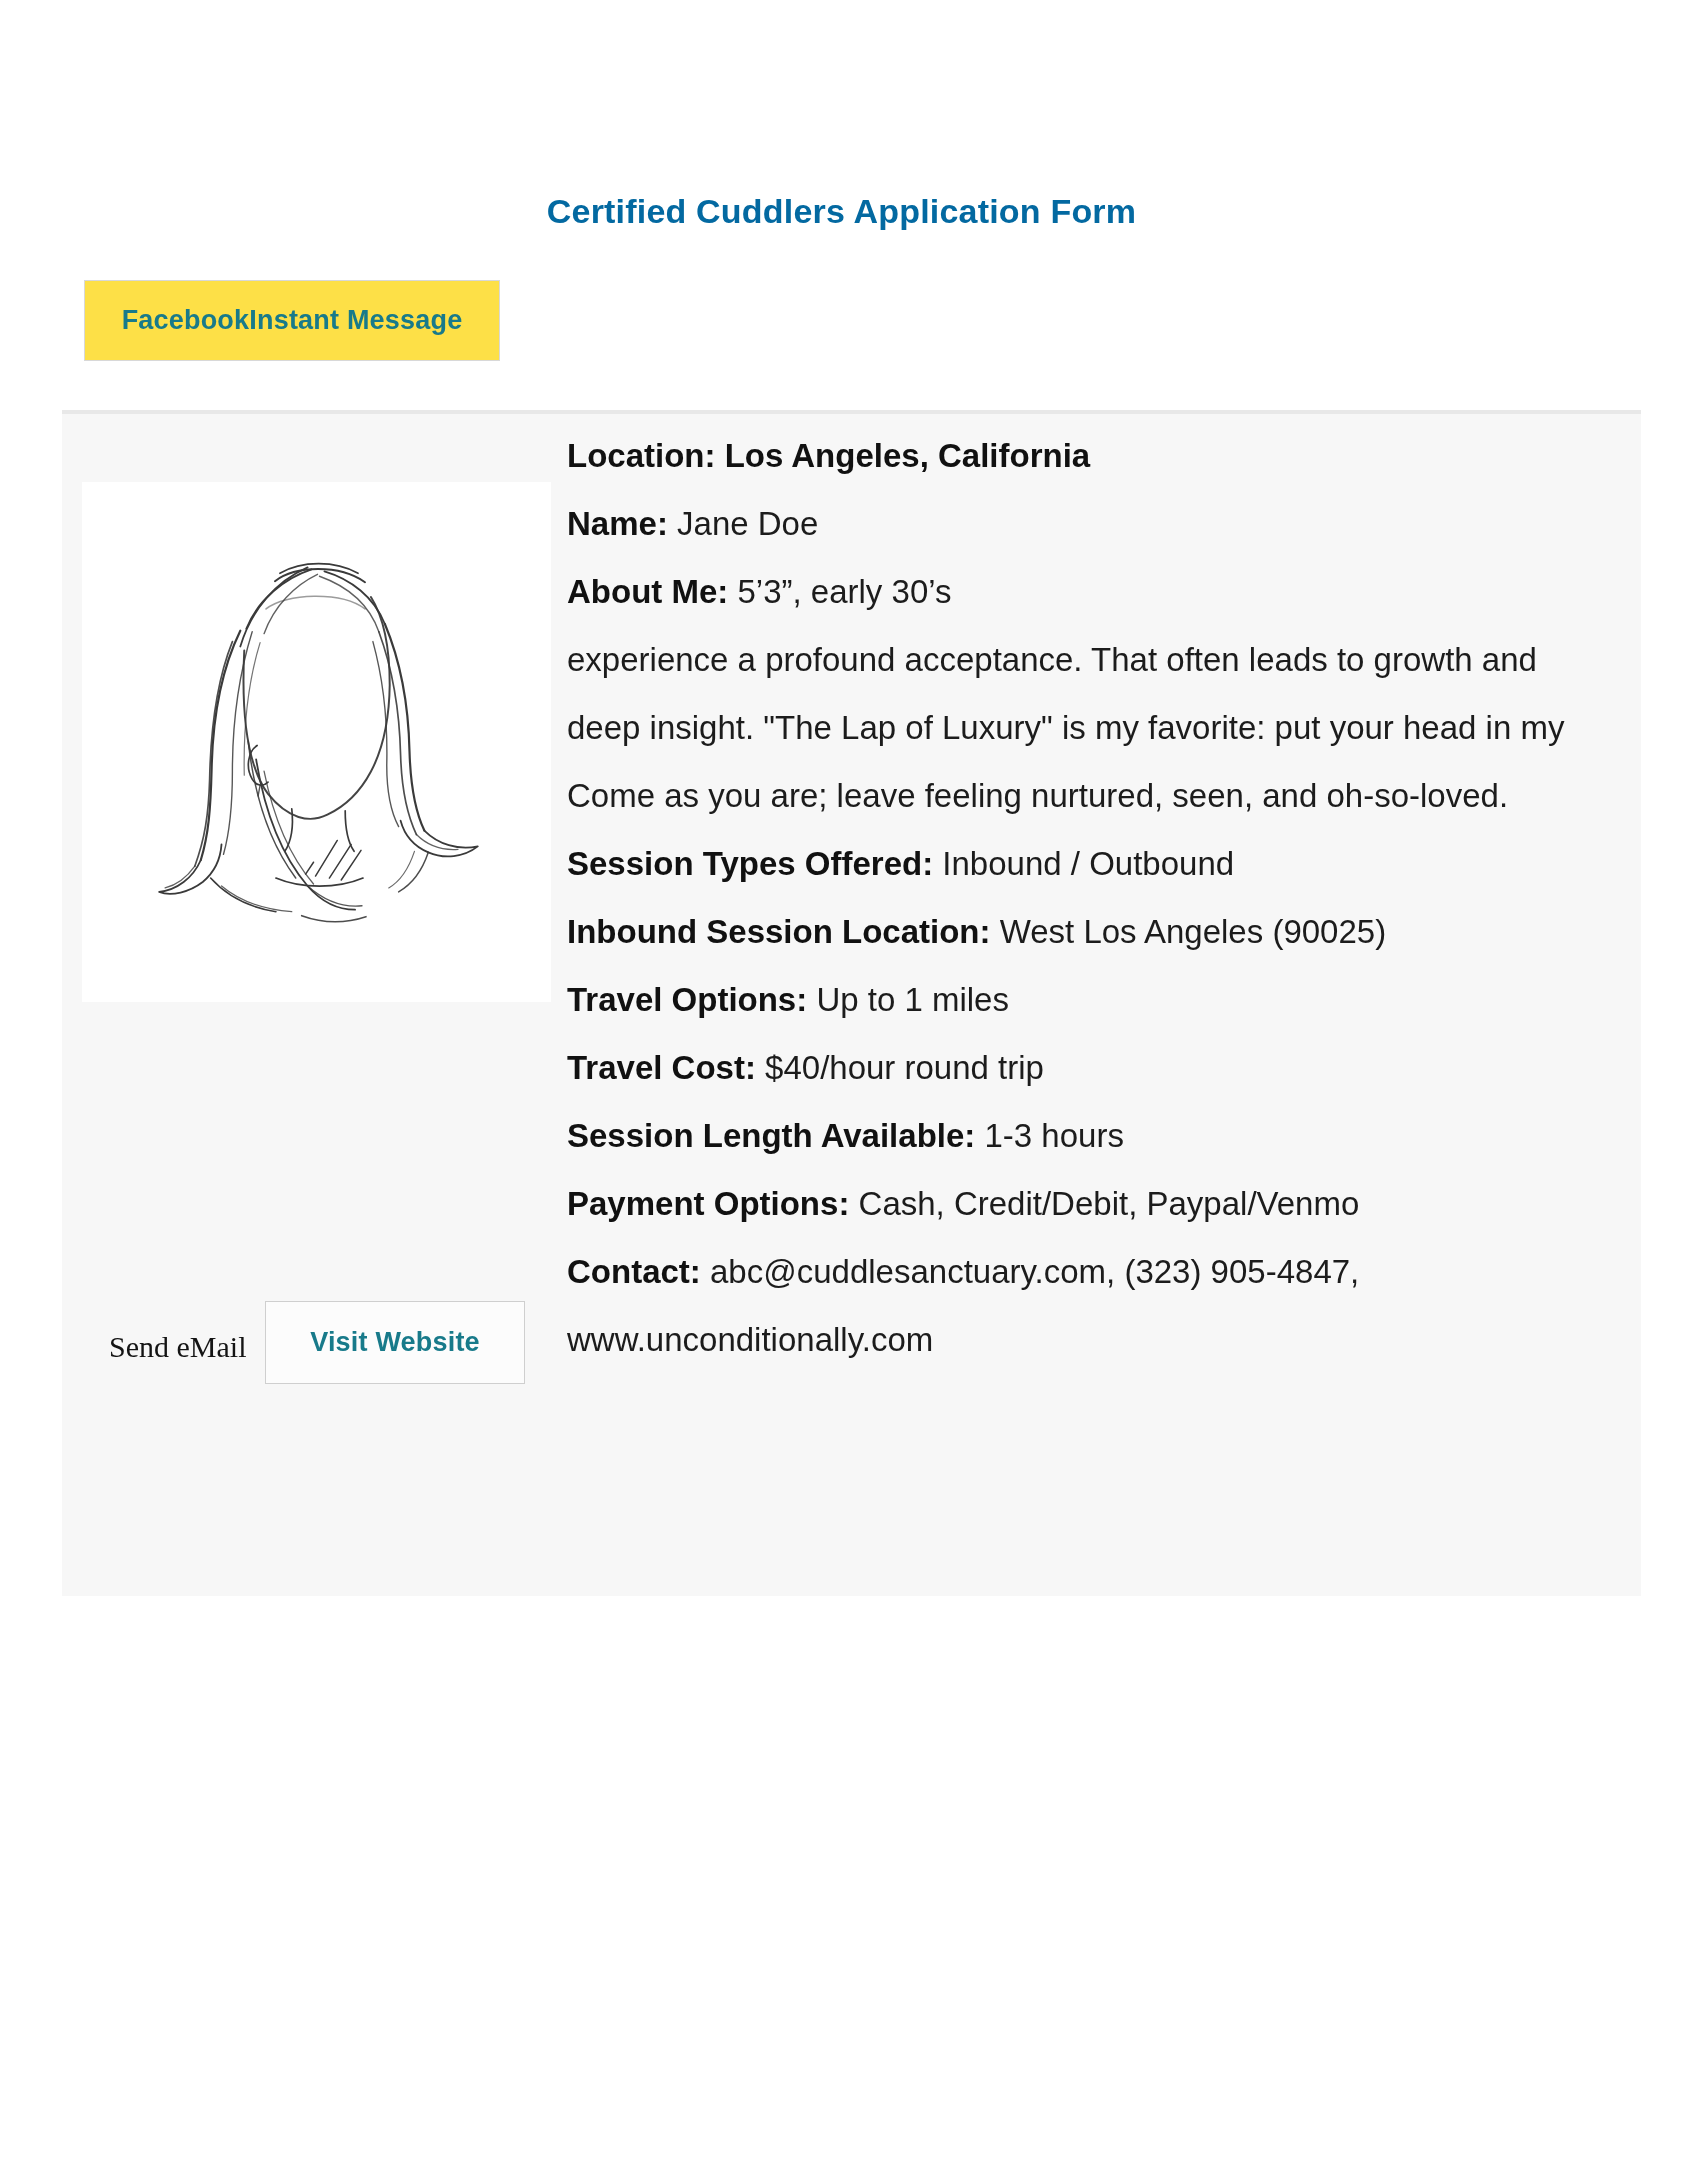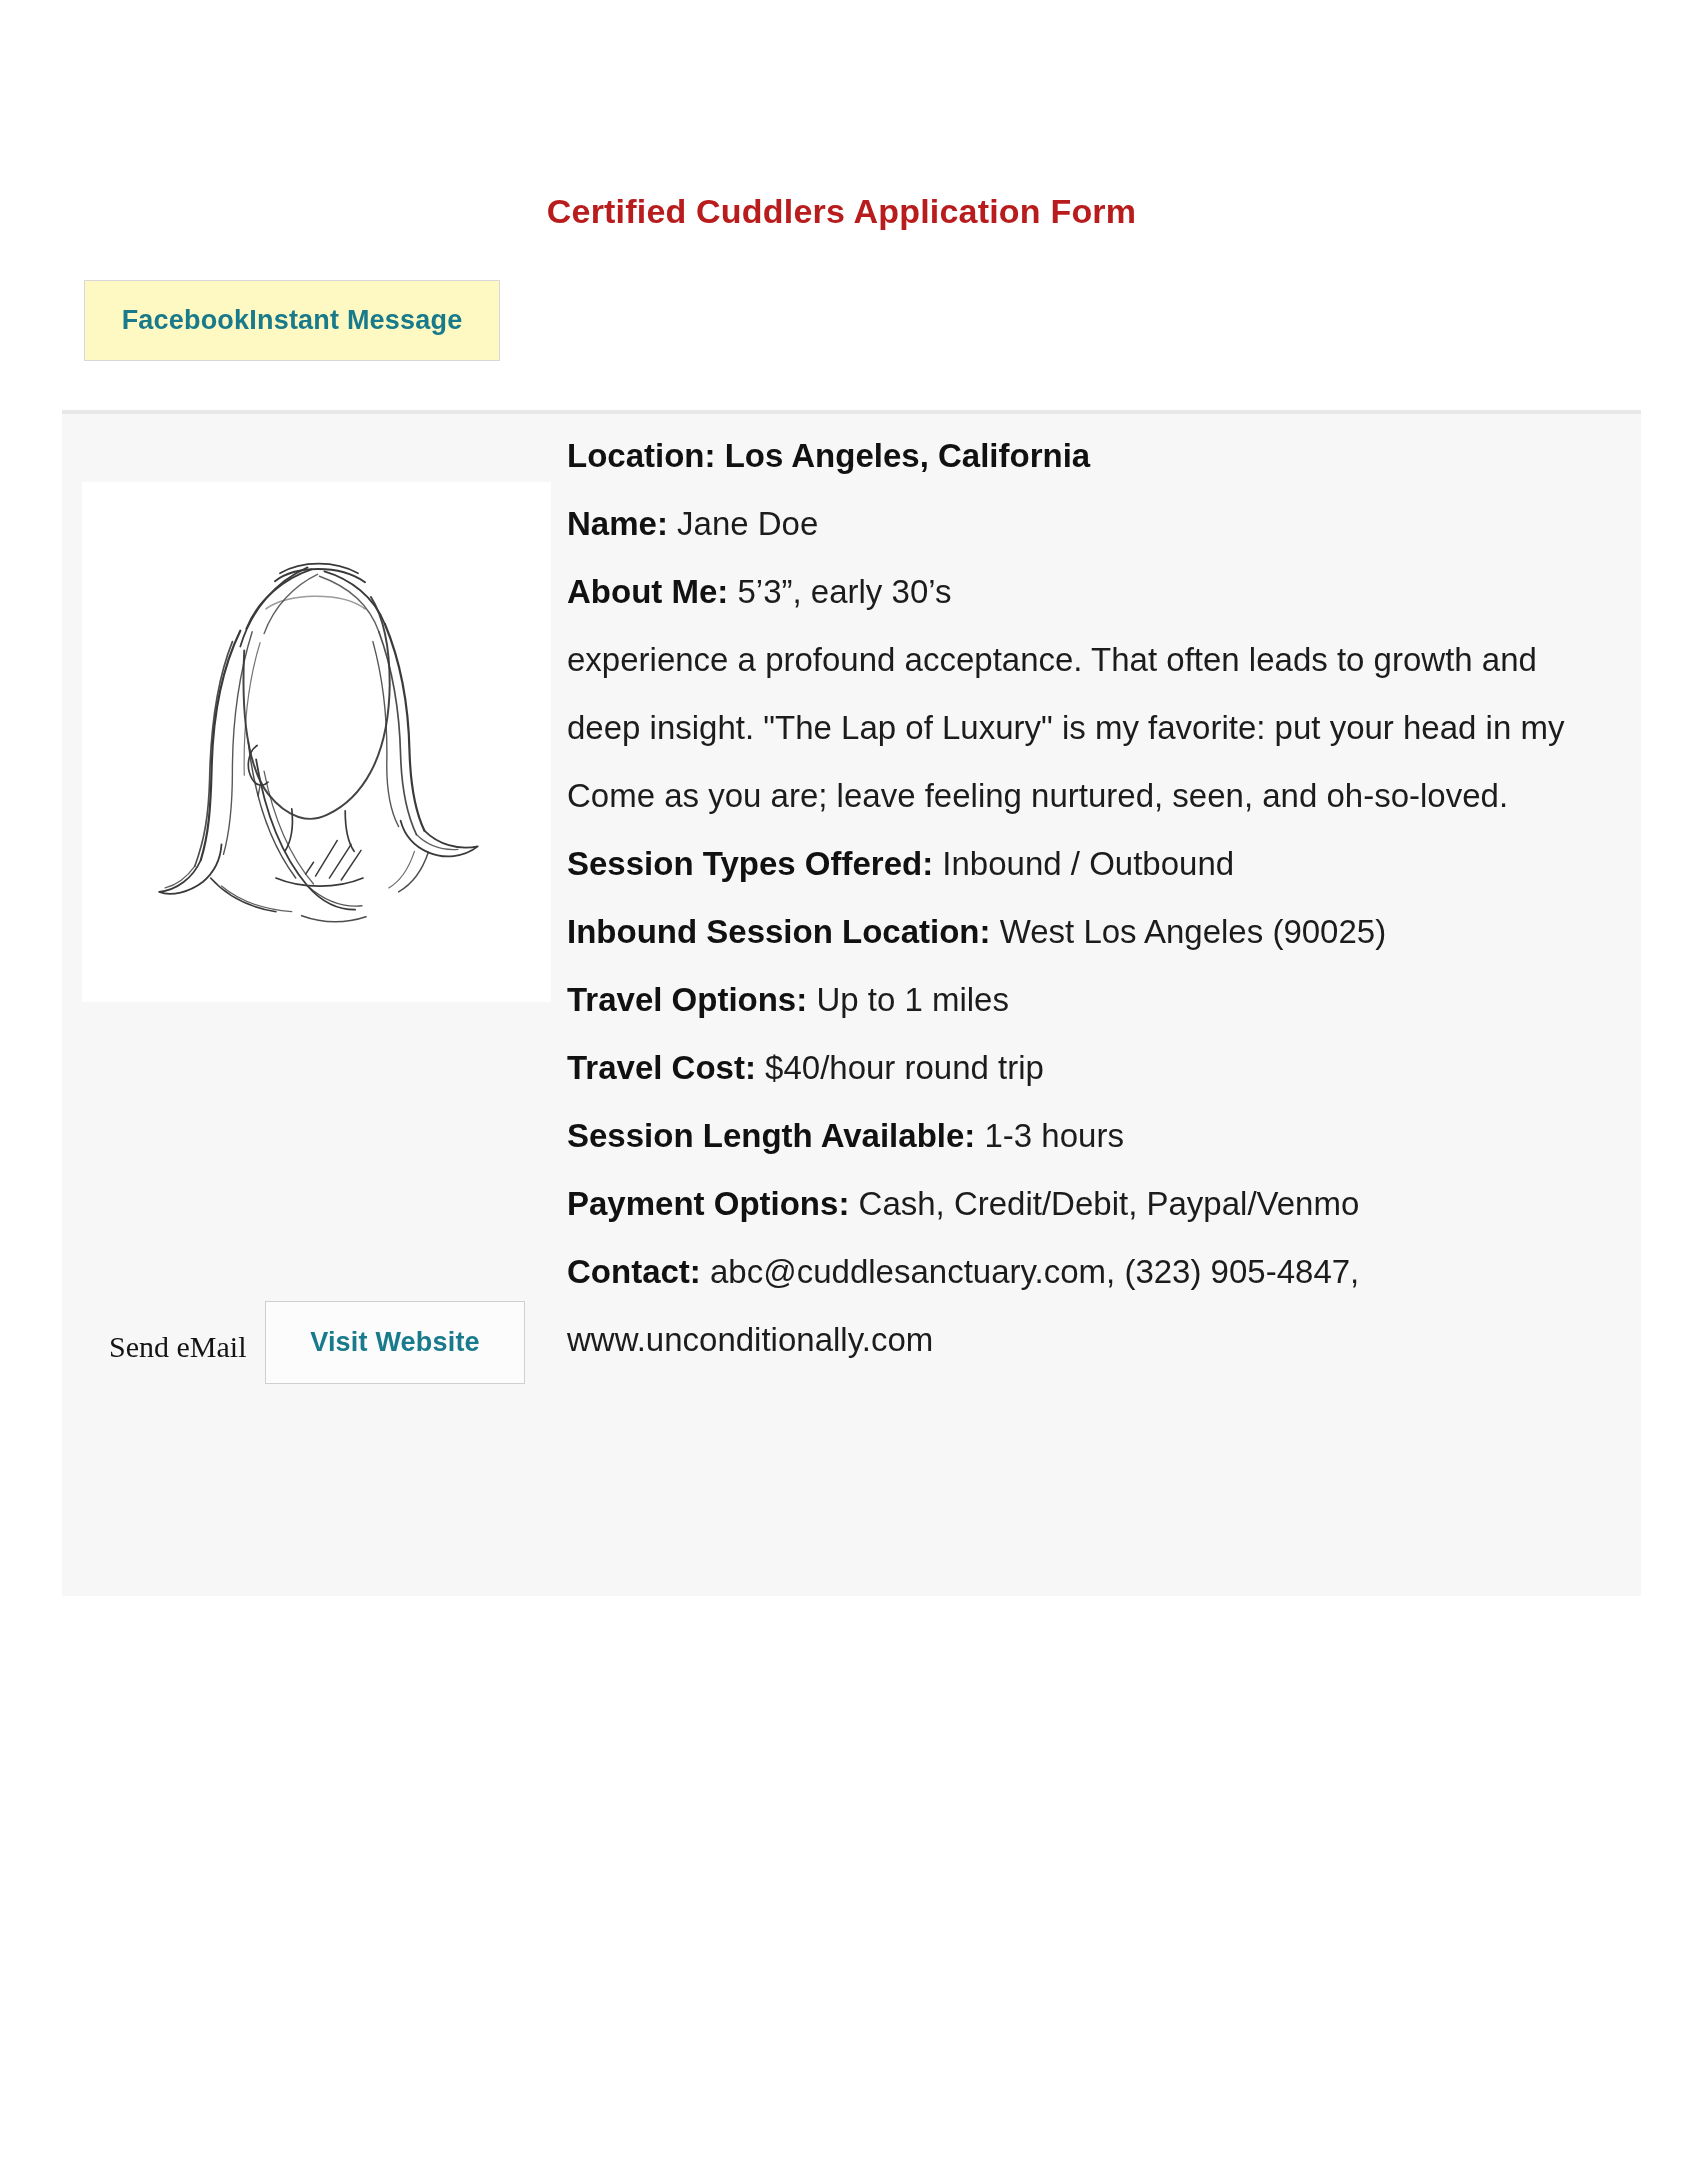--- a/index.html
+++ b/index.html
@@ -7,26 +7,26 @@
     position:relative;
     width:1683px;height:2178px;
     background:#ffffff;
     font-family:"Liberation Sans","DejaVu Sans",sans-serif;
     color:#1c1c1c;
     overflow:hidden;
   }
   .page-title{
     position:absolute;left:0;top:192px;width:100%;
     text-align:center;
-    font-size:34px;font-weight:700;color:#b91c1c;
+    font-size:34px;font-weight:700;color:#0369a1;
     letter-spacing:0.2px;
   }
   .fb-btn{
     position:absolute;left:84px;top:280px;width:416px;height:81px;
-    background:#fef9c3;border:1px solid #d8d8d8;
+    background:#fde047;border:1px solid #d8d8d8;
     display:flex;align-items:center;justify-content:center;
     box-sizing:border-box;cursor:pointer;
   }
   .fb-btn .btn-label{
     font-size:27px;font-weight:700;color:#187a8a;letter-spacing:0.2px;
   }
   .card{
     position:absolute;left:62px;top:410px;width:1579px;height:1186px;
     background:#f7f7f7;border-top:4px solid #e8e8e8;
     box-sizing:border-box;

